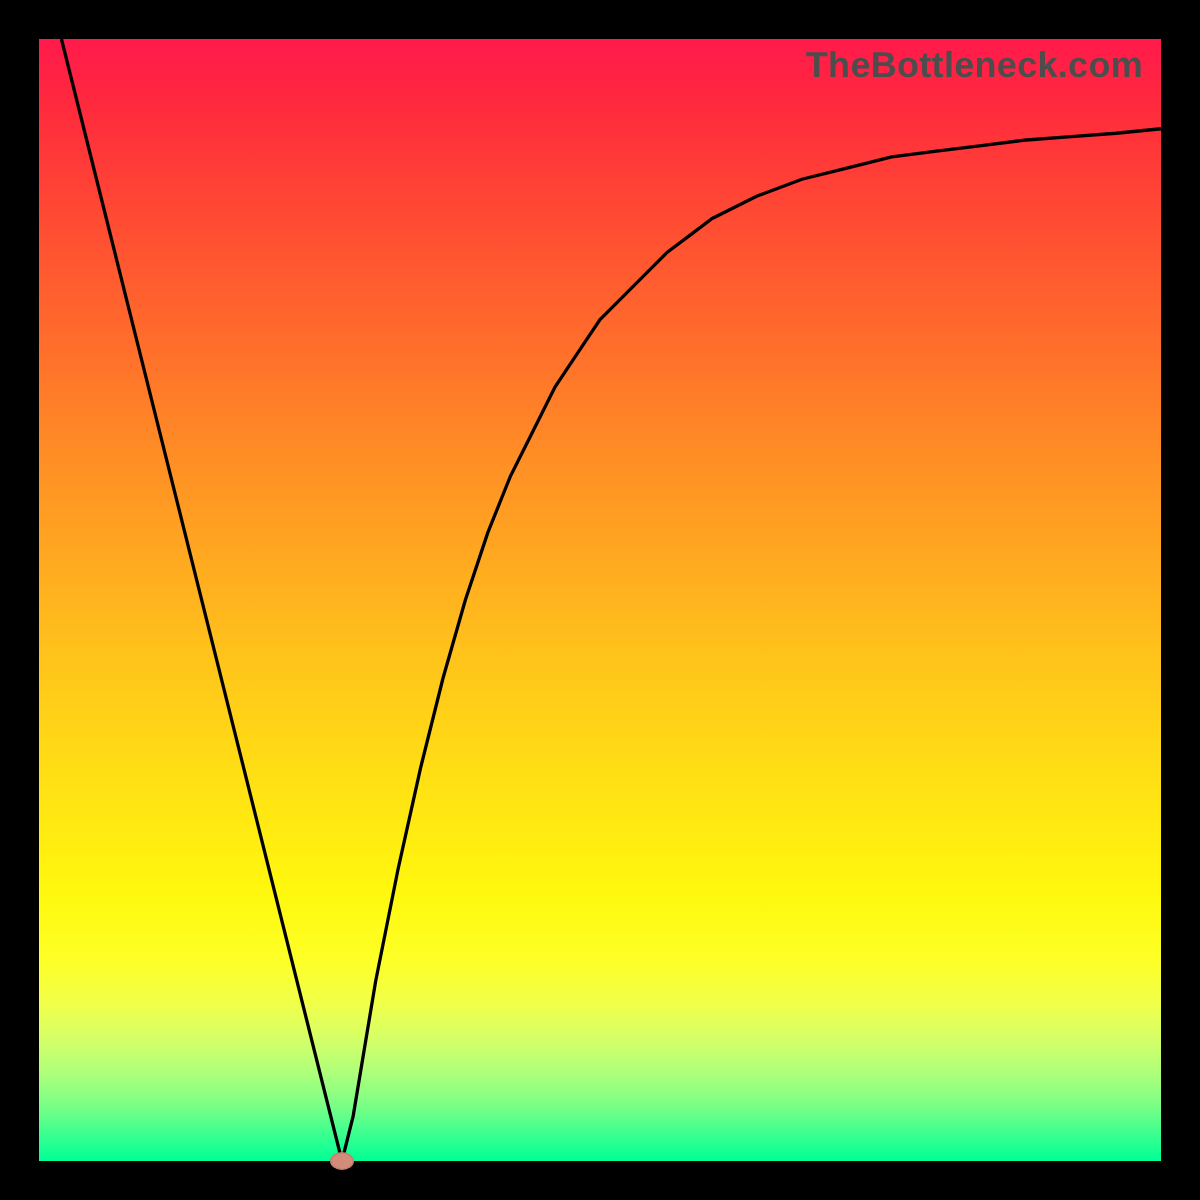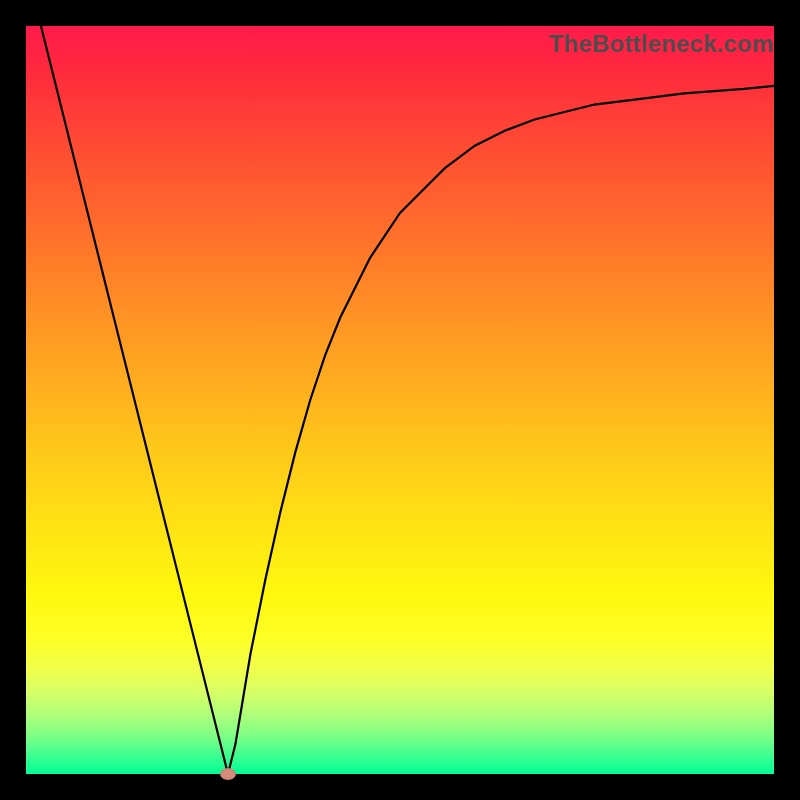--- a/index.html
+++ b/index.html
@@ -37,21 +37,21 @@
       #f0ff4a 86%,
       #d6ff66 89%,
       #b0ff7a 92%,
       #7cff86 95%,
       #3eff90 97.5%,
       #00ff96 100%);
   }
   .watermark {
     position: absolute;
     top: 4px;
-    right: 0;
+    right: 12px;
     font-size: 24px;
     font-weight: 600;
     color: #4d4d4d;
     letter-spacing: 0.2px;
     user-select: none;
   }
   svg.curve {
     position: absolute;
     left: 0;
     top: 0;

